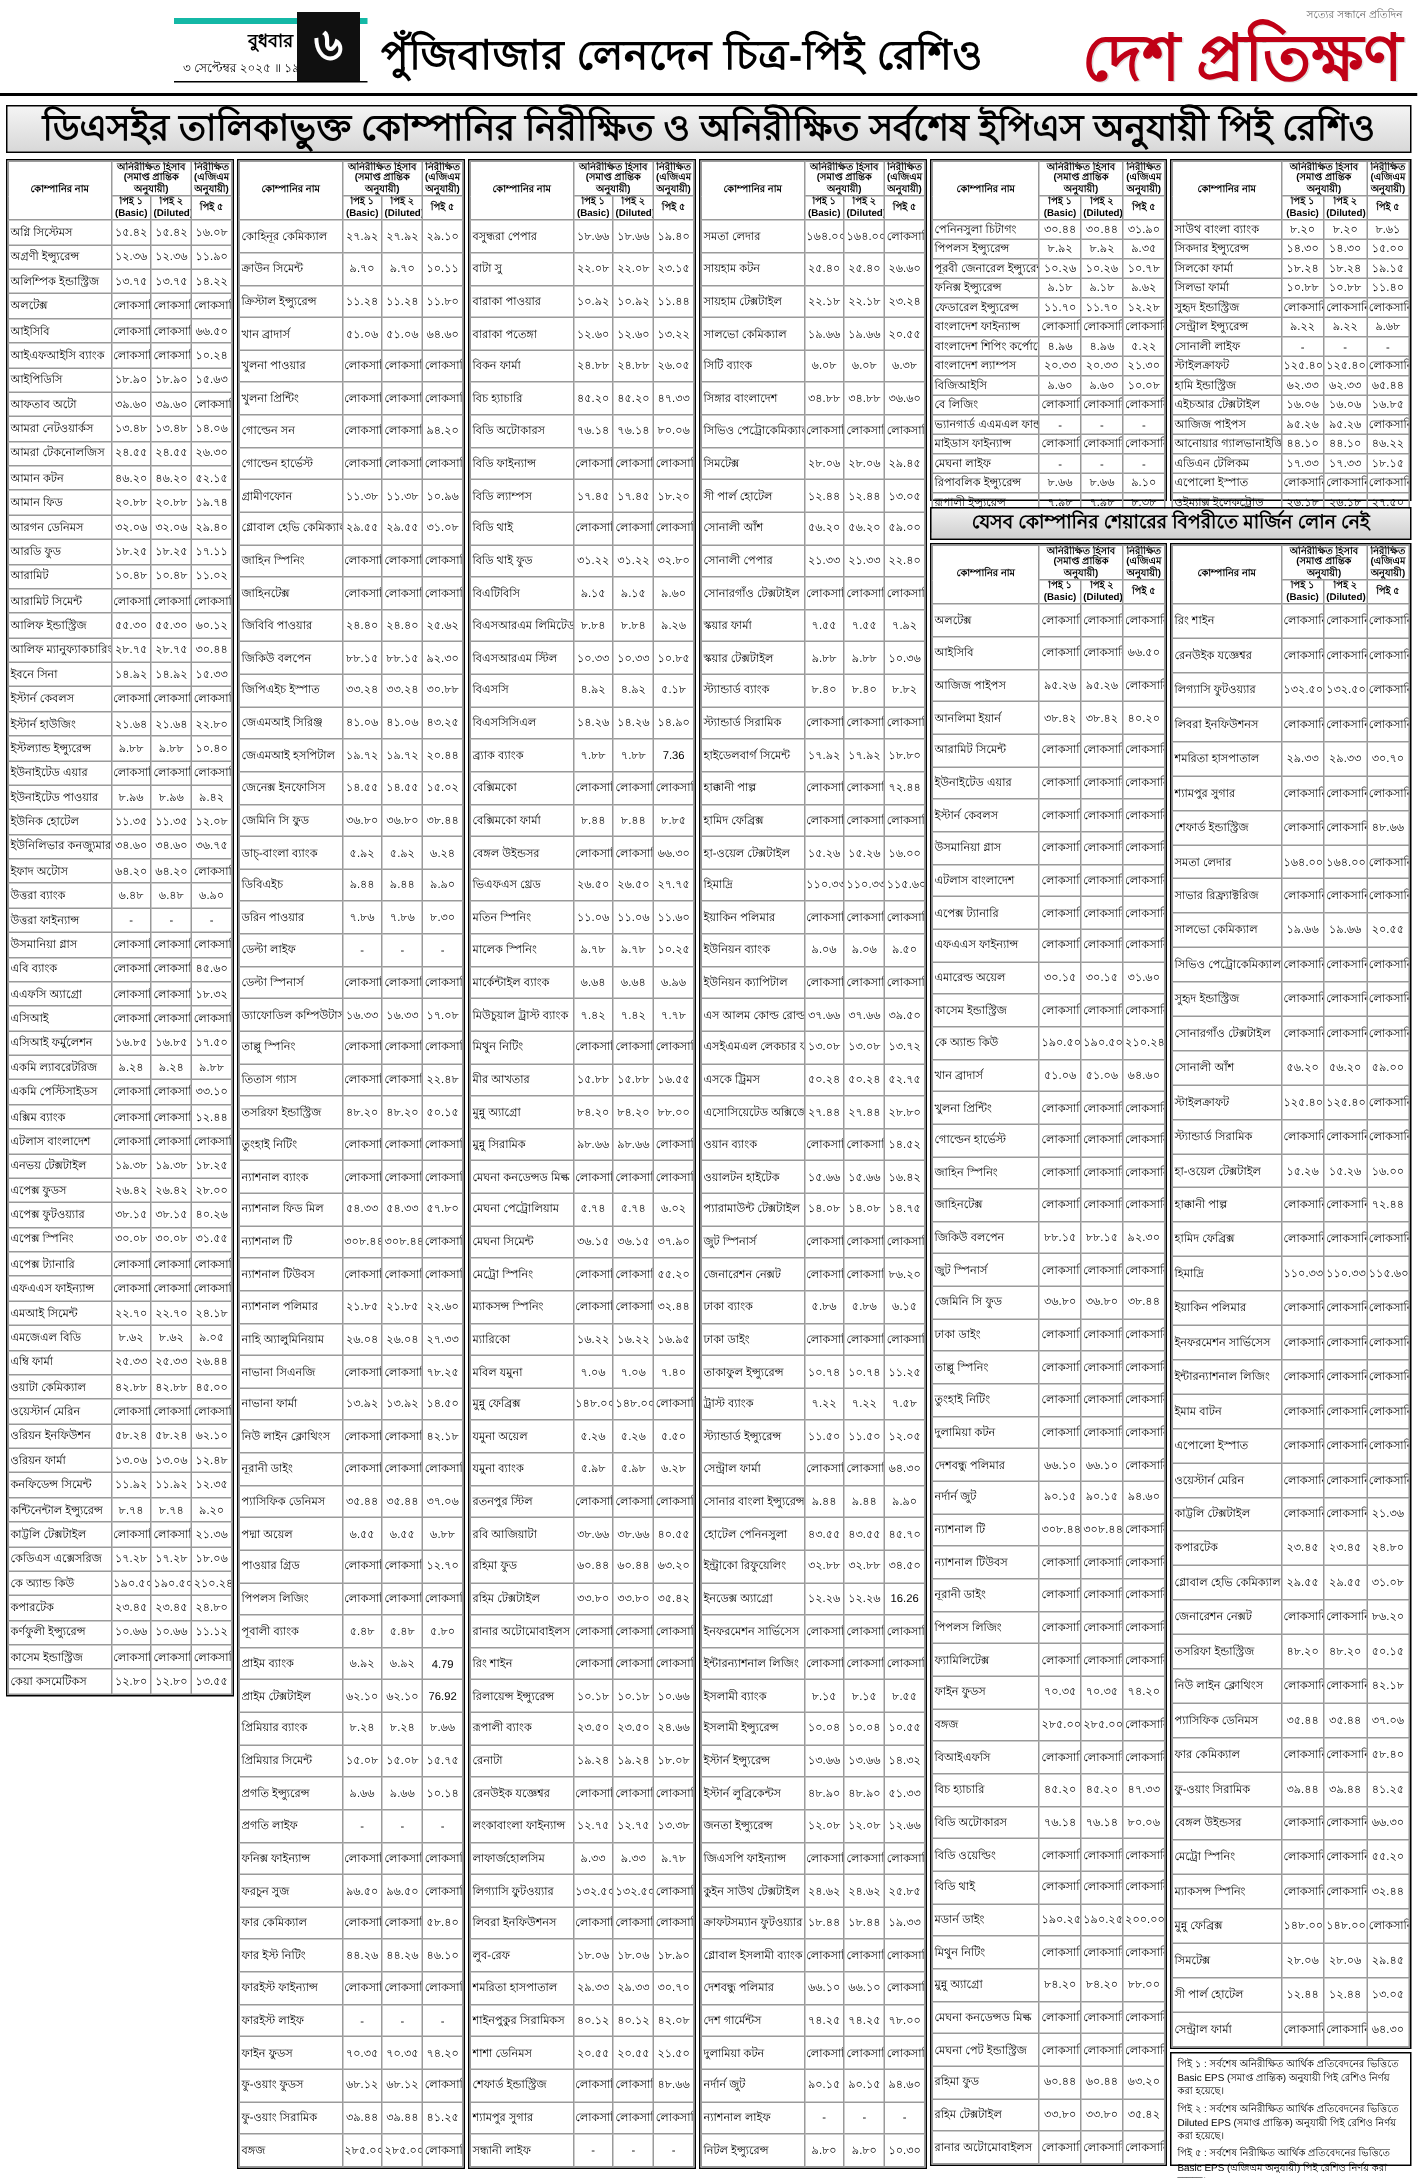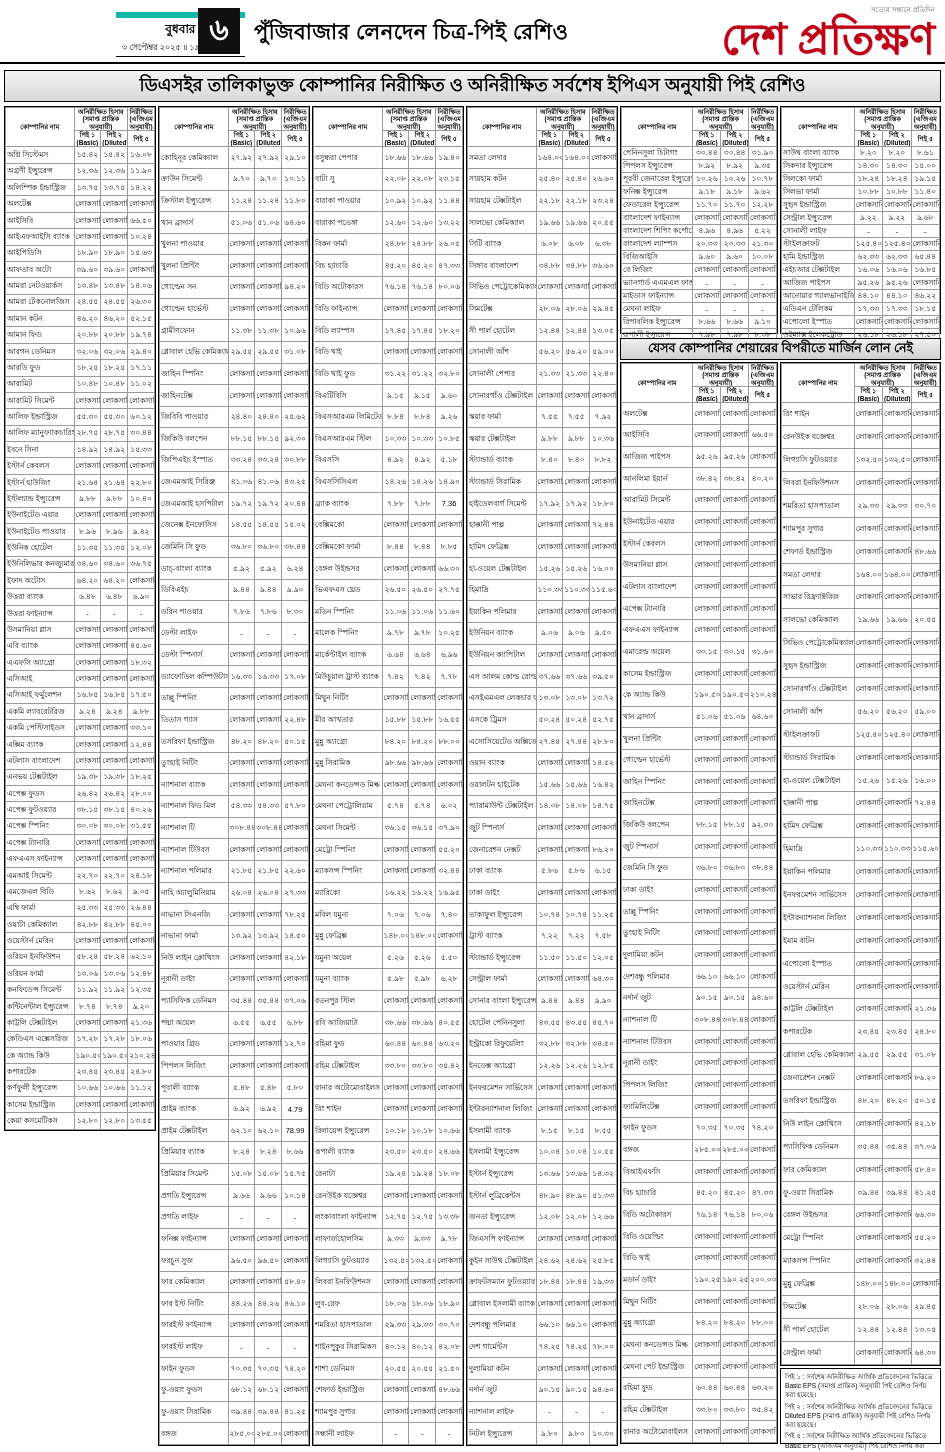--- a/index.html
+++ b/index.html
@@ -1,29 +1,29 @@
 <!DOCTYPE html>
 <html><head>
 <meta charset="utf-8">
 <style>
 *{box-sizing:border-box;margin:0;padding:0}
 html,body{width:945px;height:1452px}
 body{position:relative;background:#fff;color:#000;font-family:"Liberation Sans","DejaVu Sans",sans-serif;overflow:hidden}
 
 .hdr{position:absolute;left:0;top:0;width:945px;height:64px;border-bottom:2px solid #000;background:#fff}
-.dateblock{position:absolute;left:116px;top:12px;text-align:center;border-top:6px solid #14b8a6;border-bottom:1px solid #000;padding:2px 6px}
+.dateblock{position:absolute;left:116px;top:12px;text-align:center;border-top:4px solid #14b8a6;border-bottom:1px solid #000;padding:2px 6px}
 .day{font-size:12px;font-weight:bold}
 .date{font-size:8px;margin-top:1px}
 .pagebox{position:absolute;left:198px;top:8px;width:42px;height:46px;background:#101010;color:#fff;display:flex;align-items:center;justify-content:center;font-size:30px;font-weight:bold}
-.sectitle{position:absolute;left:254px;top:16px;font-size:21px;font-weight:bold;letter-spacing:.5px}
+.sectitle{position:absolute;left:254px;top:16px;font-size:27px;font-weight:bold;letter-spacing:.5px}
 .logo{position:absolute;right:10px;top:4px;text-align:right}
 .tagline{font-size:7px;color:#666;margin-bottom:1px}
 .papername{font-size:43px;font-weight:bold;color:#c00016;font-family:"Liberation Serif","DejaVu Serif",serif;line-height:1.05;text-shadow:1px 1px 0 #00000022}
 
-.headline{position:absolute;left:4px;top:70px;width:937px;height:32px;background:linear-gradient(#f4f4f4,#d8d8d8);border:1px solid #000;display:flex;align-items:center;justify-content:center;font-size:18px;font-weight:bold}
+.headline{position:absolute;left:4px;top:70px;width:937px;height:32px;background:linear-gradient(#f4f4f4,#d8d8d8);border:1px solid #000;display:flex;align-items:center;justify-content:center;font-size:24px;font-weight:bold}
 
 .col{position:absolute;border:1px solid #000;background:#fff}
 .col table{width:100%;height:100%;border-collapse:collapse;table-layout:fixed}
 .col th,.col td{border:1px solid #9a9a9a;overflow:hidden;white-space:nowrap;padding:0 1px;vertical-align:middle}
 .col thead th{font-size:6.5px;white-space:normal;line-height:1.15;font-weight:bold;height:1px;text-align:center;background:#fff}
 .col td.name{font-size:7.5px;text-align:left}
 .col td.val{font-size:7.5px;text-align:center}
 .cA{left:4px;top:106px;width:152px;height:1025px}
 .cB{left:158px;top:106px;width:152px;height:1340px}
 .cC{left:312px;top:106px;width:152px;height:1340px}
@@ -727,21 +727,21 @@
         <tr>
           <td class="name">প্রাইম ব্যাংক</td>
           <td class="val">৬.৯২</td>
           <td class="val">৬.৯২</td>
           <td class="val">4.79</td>
         </tr>
         <tr>
           <td class="name">প্রাইম টেক্সটাইল</td>
           <td class="val">৬২.১০</td>
           <td class="val">৬২.১০</td>
-          <td class="val">78.99</td>
+          <td class="val">76.92</td>
         </tr>
         <tr>
           <td class="name">প্রিমিয়ার ব্যাংক</td>
           <td class="val">৮.২৪</td>
           <td class="val">৮.২৪</td>
           <td class="val">৮.৬৬</td>
         </tr>
         <tr>
           <td class="name">প্রিমিয়ার সিমেন্ট</td>
           <td class="val">১৫.০৮</td>
@@ -1479,21 +1479,21 @@
         <tr>
           <td class="name">ইন্ট্রাকো রিফুয়েলিং</td>
           <td class="val">৩২.৮৮</td>
           <td class="val">৩২.৮৮</td>
           <td class="val">৩৪.৫০</td>
         </tr>
         <tr>
           <td class="name">ইনডেক্স অ্যাগ্রো</td>
           <td class="val">১২.২৬</td>
           <td class="val">১২.২৬</td>
-          <td class="val">১২.৮৫</td>
+          <td class="val">16.26</td>
         </tr>
         <tr>
           <td class="name">ইনফরমেশন সার্ভিসেস</td>
           <td class="val">লোকসানি</td>
           <td class="val">লোকসানি</td>
           <td class="val">লোকসানি</td>
         </tr>
         <tr>
           <td class="name">ইন্টারন্যাশনাল লিজিং</td>
           <td class="val">লোকসানি</td>

